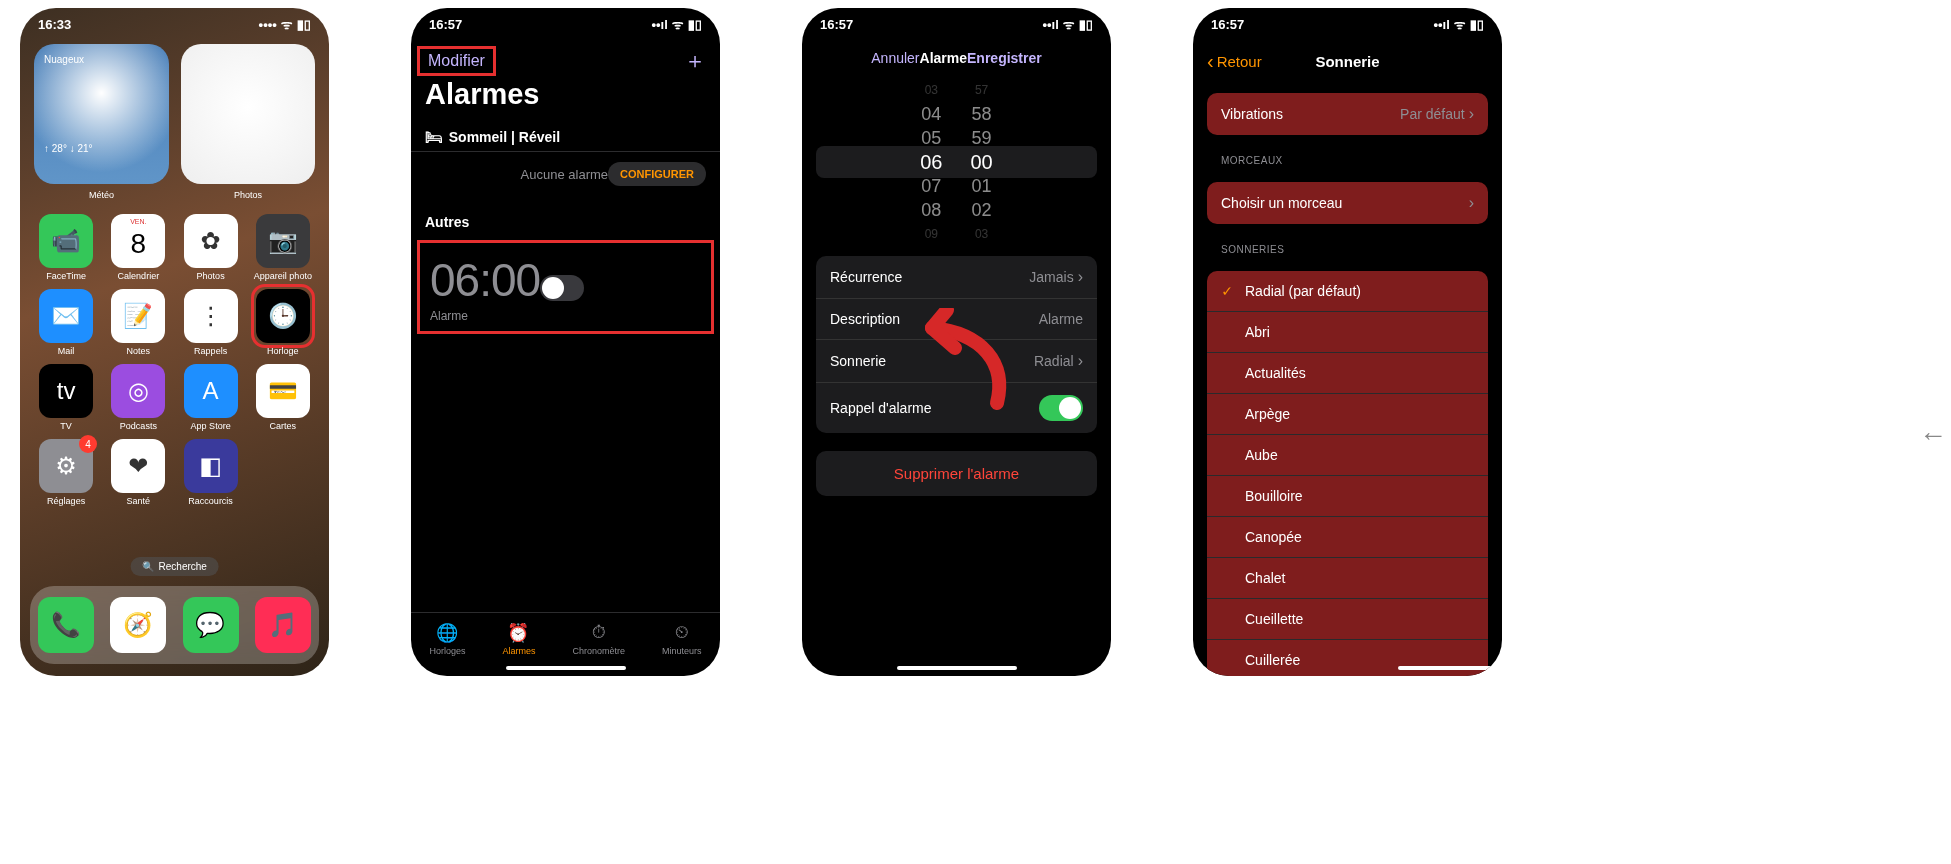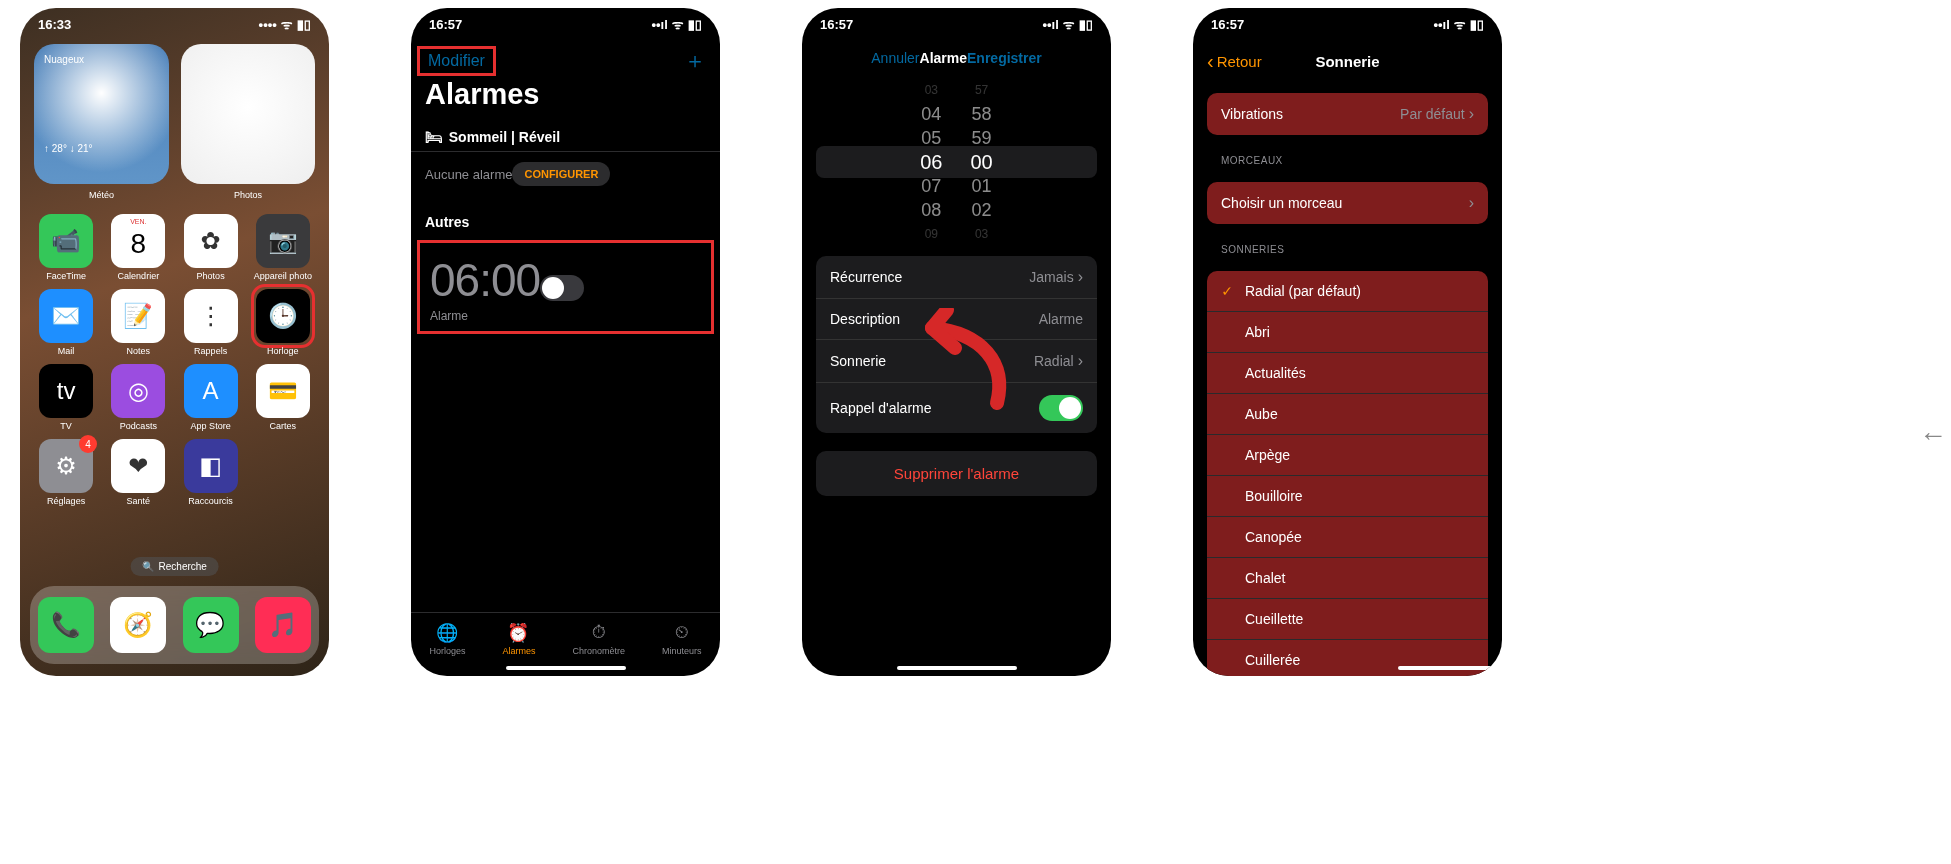--- a/index.html
+++ b/index.html
@@ -34,21 +34,21 @@
     font-weight: 600;
     position: relative;
     z-index: 5;
   }
   .status-icons { display:flex; gap:4px; align-items:center; }
   .home-indicator {
     position:absolute; bottom:6px; left:50%; transform:translateX(-50%);
     width:120px; height:4px; border-radius:3px; background:#fff;
   }
   .chevron { font-size:16px; color:#8e8e93; }
-  .orange { color:#0369a1; }
+  .orange { color:#c4b5fd; }
   
   
   .p1 { background: linear-gradient(160deg, #3d2f22 0%, #5a3e2b 20%, #7a4e33 40%, #2e2418 100%); }
   .p1 .status-bar { color:#fff; }
   .widget-row { display:flex; gap:12px; padding:0 14px; margin-top:4px;}
   .widget {
     width:140px; height:140px; border-radius:20px; background:rgba(255,255,255,0.9);
     position: relative;
   }
   .widget.weather { background: linear-gradient(180deg,#4a7fb8,#6095c8); color:#fff; padding:10px;}
@@ -63,21 +63,21 @@
   .dock .app-icon { width:56px; height:56px; }
   .search-pill { position:absolute; bottom:100px; left:50%; transform:translateX(-50%); background:rgba(80,80,80,0.6); border-radius:12px; padding:4px 12px; font-size:10px; display:flex; align-items:center; gap:4px;}
   .badge-dot{position:absolute;top:-4px;right:-4px;width:18px;height:18px;border-radius:50%;background:#ff3b30;font-size:10px;display:flex;align-items:center;justify-content:center;}
   .grid-label{position:absolute;top:-14px;left:50%;transform:translateX(-50%);font-size:9px;}
 
   
   .p2-header { padding:6px 14px 0; display:flex; justify-content:space-between; align-items:center;}
   .modify-box { border:3px solid #e63030; padding:3px 8px; margin:-3px -8px;}
   .p2-title { font-size:29px; font-weight:700; padding:2px 14px 8px;}
   .section-hdr{ padding:10px 14px 6px; font-size:14px; font-weight:600; display:flex; align-items:center; gap:6px;}
-  .row {padding:10px 14px; display:flex;justify-content:flex-start;align-items:center;border-top:0.5px solid #2c2c2e;}
+  .row {padding:10px 14px; display:flex;justify-content:flex-end;align-items:center;border-top:0.5px solid #2c2c2e;}
   .configure-btn{background:#2c2c2e;border-radius:14px;padding:6px 12px;font-size:11px;color:#ff9500;font-weight:600;}
   .row-gray{color:#8e8e93;font-size:13px;}
   .alarm-box{border:3px solid #e63030;margin:4px 6px;padding:10px 10px 8px;}
   .alarm-time{font-size:46px;font-weight:300;color:#8e8e93;letter-spacing:-1px;}
   .alarm-sub{font-size:12px;color:#8e8e93;margin-top:2px;}
   .ios-switch{width:44px;height:26px;border-radius:13px;background:#39393d;position:relative;}
   .ios-switch.on{background:#34c759;}
   .ios-switch::after{content:'';position:absolute;width:22px;height:22px;background:#fff;border-radius:50%;top:2px;left:2px;}
   .ios-switch.on::after{left:auto;right:2px;}
   .tabbar{position:absolute;bottom:0;left:0;right:0;height:64px;border-top:0.5px solid #2c2c2e;display:flex;justify-content:space-around;align-items:center;padding-bottom:12px;}
@@ -372,24 +372,24 @@
         <span class="check">✓</span>
         <span>Radial (par défaut)</span>
       </div>
       <div class="lrow song-row">
         <span>Abri</span>
       </div>
       <div class="lrow song-row">
         <span>Actualités</span>
       </div>
       <div class="lrow song-row">
+        <span>Arpège</span>
+      </div>
+      <div class="lrow song-row">
         <span>Aube</span>
-      </div>
-      <div class="lrow song-row">
-        <span>Arpège</span>
       </div>
       <div class="lrow song-row">
         <span>Bouilloire</span>
       </div>
       <div class="lrow song-row">
         <span>Canopée</span>
       </div>
       <div class="lrow song-row">
         <span>Chalet</span>
       </div>

